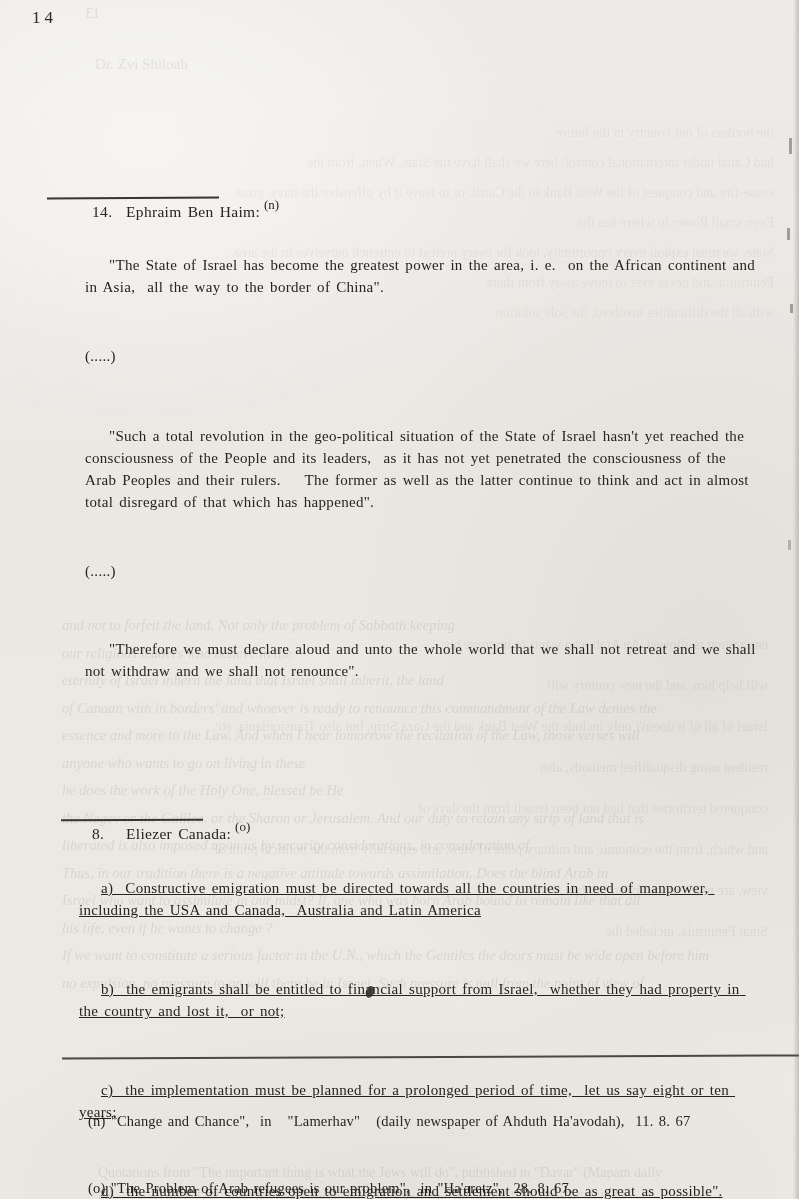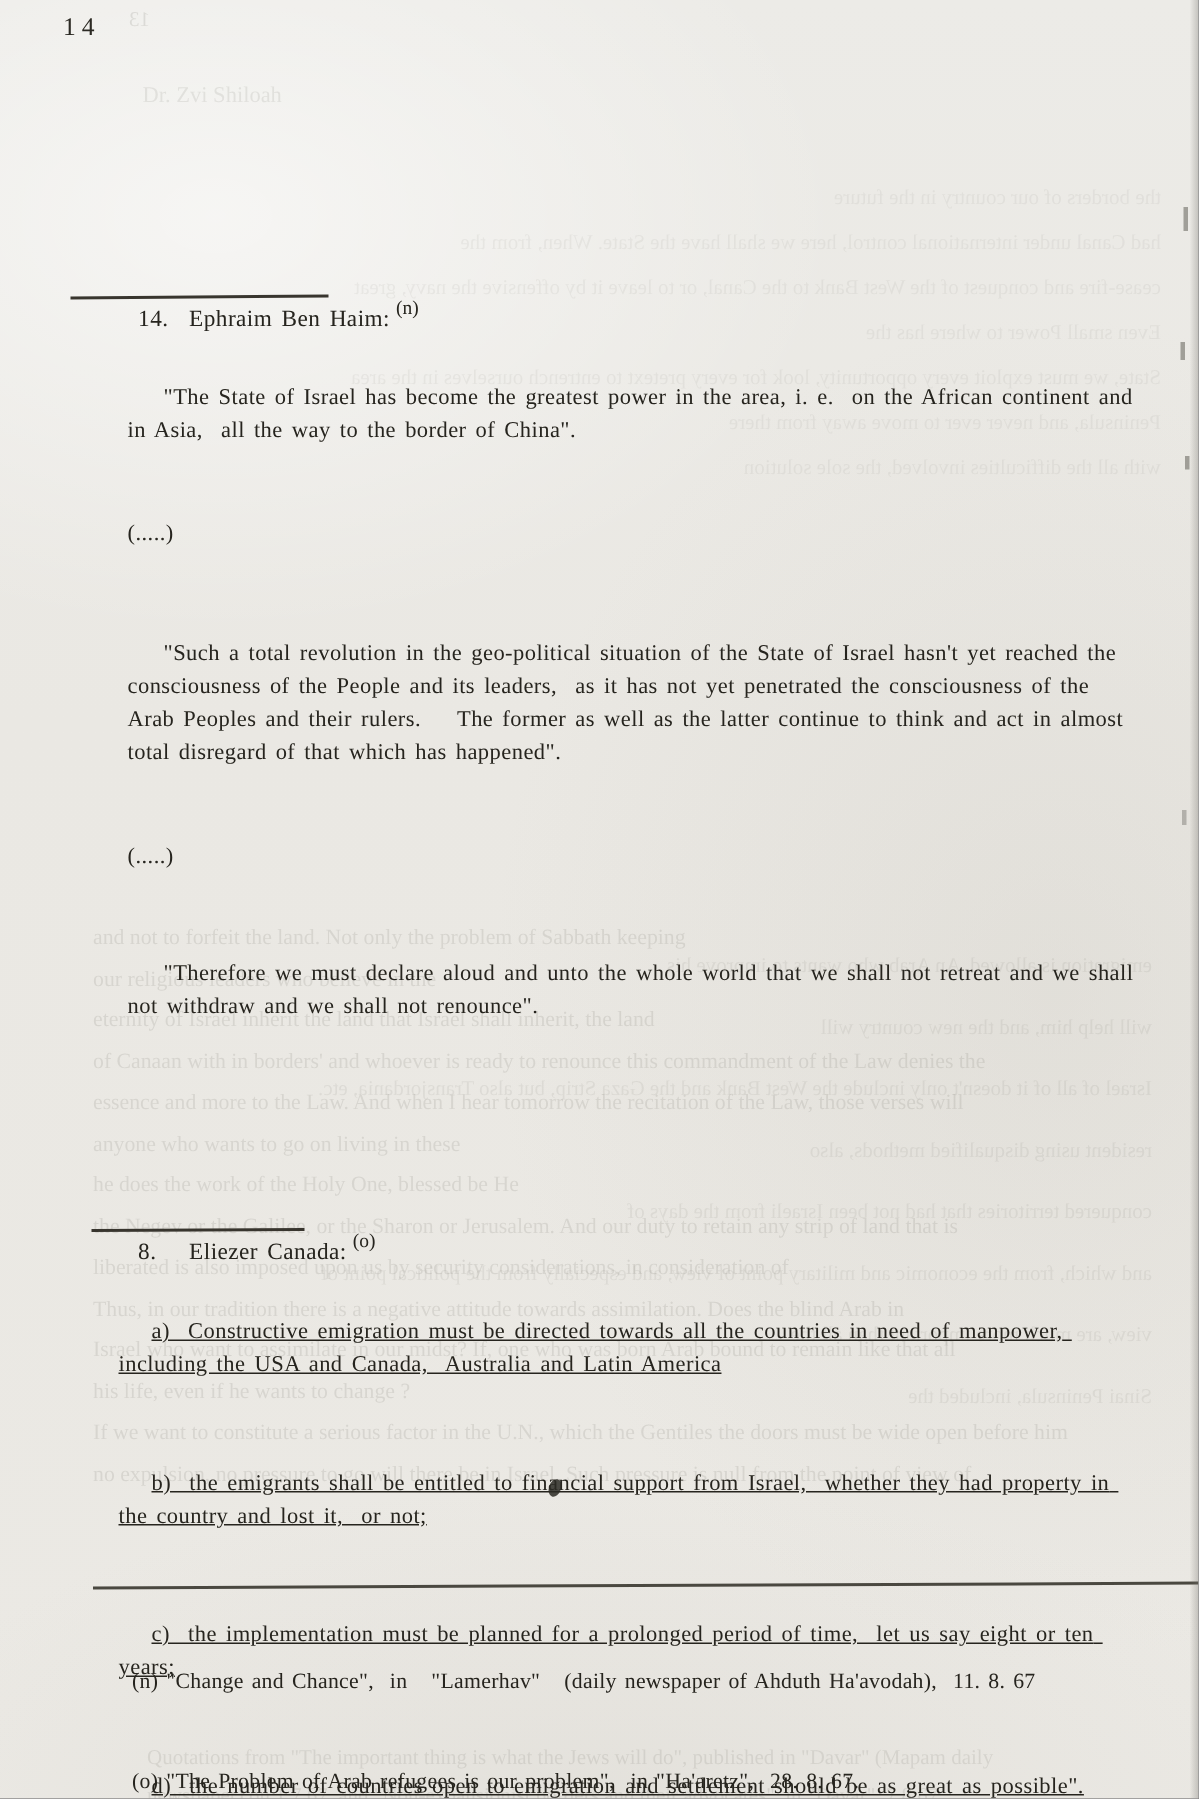--- a/index.html
+++ b/index.html
@@ -14,30 +14,30 @@
       radial-gradient(ellipse 700px 300px at 50% 100%, rgba(214,211,204,.35), rgba(214,211,204,0) 70%),
       linear-gradient(180deg,#ecebe7 0%, #eae8e3 40%, #ebe9e4 100%);
     font-family:"Liberation Serif", serif;
     color:#26241e;
   }
   .page::after{ 
     content:"";position:absolute;top:0;right:0;width:6px;height:100%;
     background:linear-gradient(90deg, rgba(120,118,112,0), rgba(120,118,112,.35));
   }
   .pageno{
-    position:absolute;left:42px;top:8px;
+    position:absolute;left:32px;top:8px;
     font-size:17px;letter-spacing:4px;color:#2c2a24;
   }
   
   .ghost{position:absolute;color:#6e6c63;filter:blur(.5px);pointer-events:none;}
   .ghost div{white-space:nowrap;overflow:hidden;}
   .g-corner{left:86px;top:6px;font-size:14px;opacity:.16;transform:scaleX(-1);}
   .g-head{left:95px;top:56px;font-size:15px;opacity:.13;}
   .g-upper{left:58px;top:118px;width:716px;font-size:14px;line-height:30px;opacity:.08;transform:scaleX(-1);}
-  .g-mid{left:62px;top:612px;width:712px;font-size:14.5px;line-height:27.5px;opacity:.15;}
+  .g-mid{left:62px;top:612px;width:712px;font-size:14.5px;line-height:27.5px;opacity:.15;font-style:italic;}
   .g-mid-mirror{left:58px;top:624px;width:710px;font-size:14px;line-height:41px;opacity:.10;transform:scaleX(-1);}
   .g-bottom{left:98px;top:1160px;width:680px;font-size:14px;line-height:25px;opacity:.14;}
   
   .main{
     position:absolute;left:55px;top:84px;width:702px;
     font-size:15px;line-height:22px;letter-spacing:.3px;word-spacing:2px;
     white-space:pre-wrap;
   }
   .item-heading{position:relative;font-size:15.5px;height:26px;font-family:Liberation Serif, serif;}
   .item-heading .num{display:inline-block;min-width:26px;}

